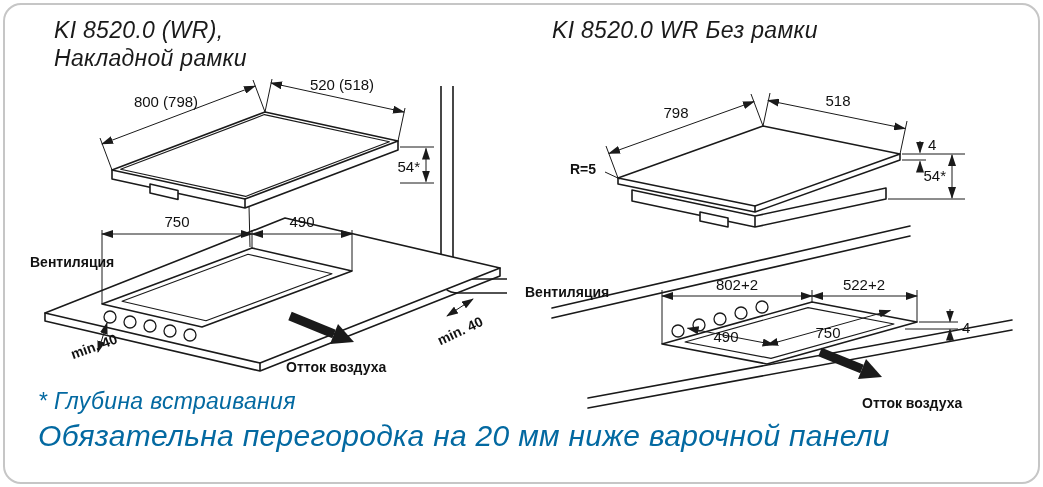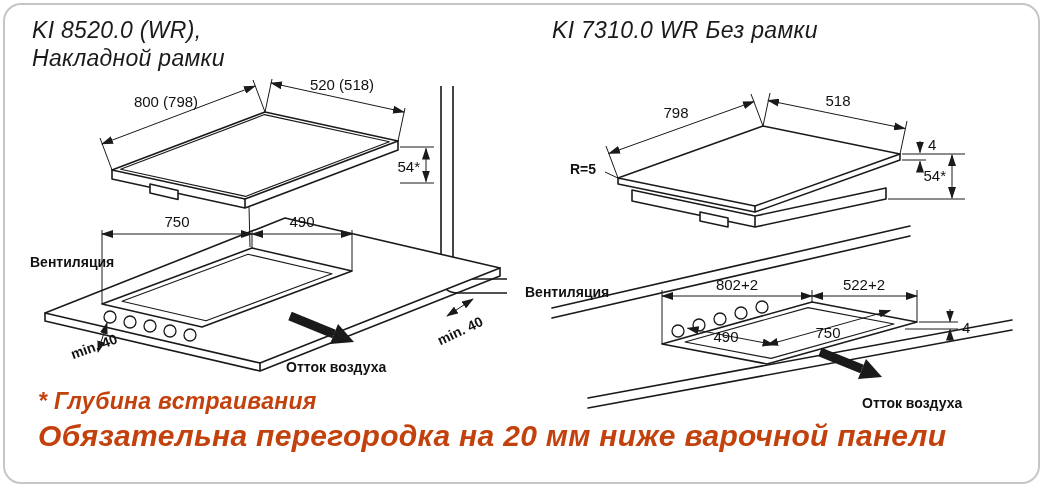--- a/index.html
+++ b/index.html
@@ -2,23 +2,23 @@
 <html style="--line: #1a1a1a; --border: #c6c6c6; --background: #ffffff;"><head>
 <meta charset="utf-8">
 <style>
   html,body{margin:0;padding:0;background:#e9e9e9;}
   .canvas{
     position:relative;width:1043px;height:487px;background:var(--background,#fff);
     font-family:"Liberation Sans",sans-serif;overflow:hidden;
   }
   .frame{position:absolute;inset:3px;border:2px solid var(--border,#c6c6c6);border-radius:18px;pointer-events:none;}
   .ttl{position:absolute;font-style:italic;font-size:23px;line-height:28px;color:#1a1a1a;letter-spacing:.3px;z-index:2;}
-  .ttl-left{top:16px;left:32px;}
+  .ttl-left{top:16px;left:54px;}
   .ttl-right{top:16px;left:552px;}
-  .fn{position:absolute;font-style:italic;color:#c2410c;z-index:2;letter-spacing:.3px;font-weight:bold;}
+  .fn{position:absolute;font-style:italic;color:#0369a1;z-index:2;letter-spacing:.3px;}
   .fn1{top:388px;left:38px;font-size:23px;}
   .fn2{top:419px;left:38px;font-size:30px;}
   svg.draw{position:absolute;inset:0;z-index:1;}
   .ln{stroke:var(--line,#1a1a1a);fill:none;stroke-width:1.6;stroke-linejoin:round;stroke-linecap:round;}
   .lnw{stroke:var(--line,#1a1a1a);fill:#fff;stroke-width:1.6;stroke-linejoin:round;}
   .ln2{stroke:var(--line,#1a1a1a);fill:none;stroke-width:1.1;stroke-linejoin:round;}
   .dim{stroke:var(--line,#1a1a1a);fill:none;stroke-width:1;}
   .thick{stroke:var(--line,#1a1a1a);fill:none;stroke-width:9;stroke-linecap:butt;}
   .solid{fill:var(--line,#1a1a1a);stroke:none;}
   .vent{stroke:var(--line,#1a1a1a);stroke-width:1.3;fill:#fff;}
@@ -28,21 +28,21 @@
 </head>
 <body>
 
 <div class="canvas">
   <div class="frame"></div>
 
   <div class="ttl ttl-left">
     <div>KI 8520.0 (WR),</div>
     <div>Накладной рамки</div>
   </div>
-  <div class="ttl ttl-right">KI 7310.0 WR Без рамки</div>
+  <div class="ttl ttl-right">KI 8520.0 WR Без рамки</div>
 
   <svg class="draw" width="1043" height="487" viewBox="0 0 1043 487">
     <defs>
       <marker id="mE" markerWidth="12" markerHeight="8" refX="11" refY="4" orient="auto">
         <path d="M0,0 L12,4 L0,8 Z" fill="#1a1a1a"></path>
       </marker>
       <marker id="mS" markerWidth="12" markerHeight="8" refX="1" refY="4" orient="auto">
         <path d="M12,0 L0,4 L12,8 Z" fill="#1a1a1a"></path>
       </marker>
     </defs>

